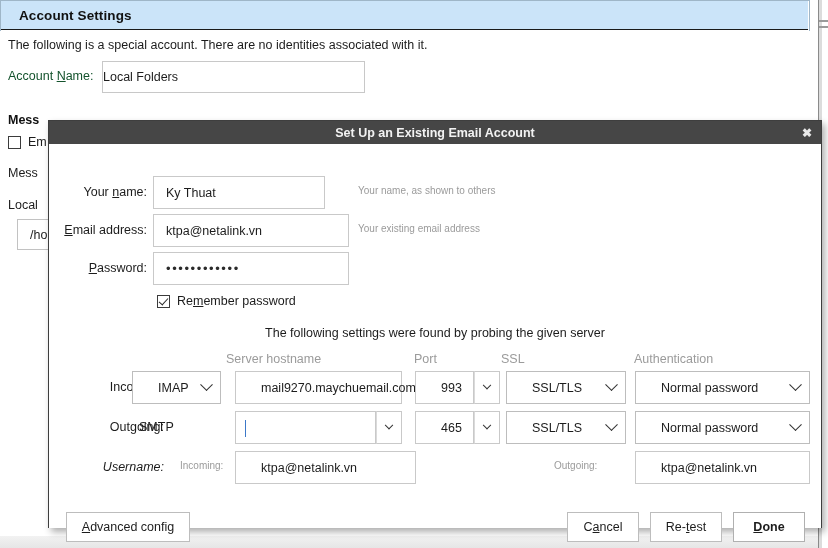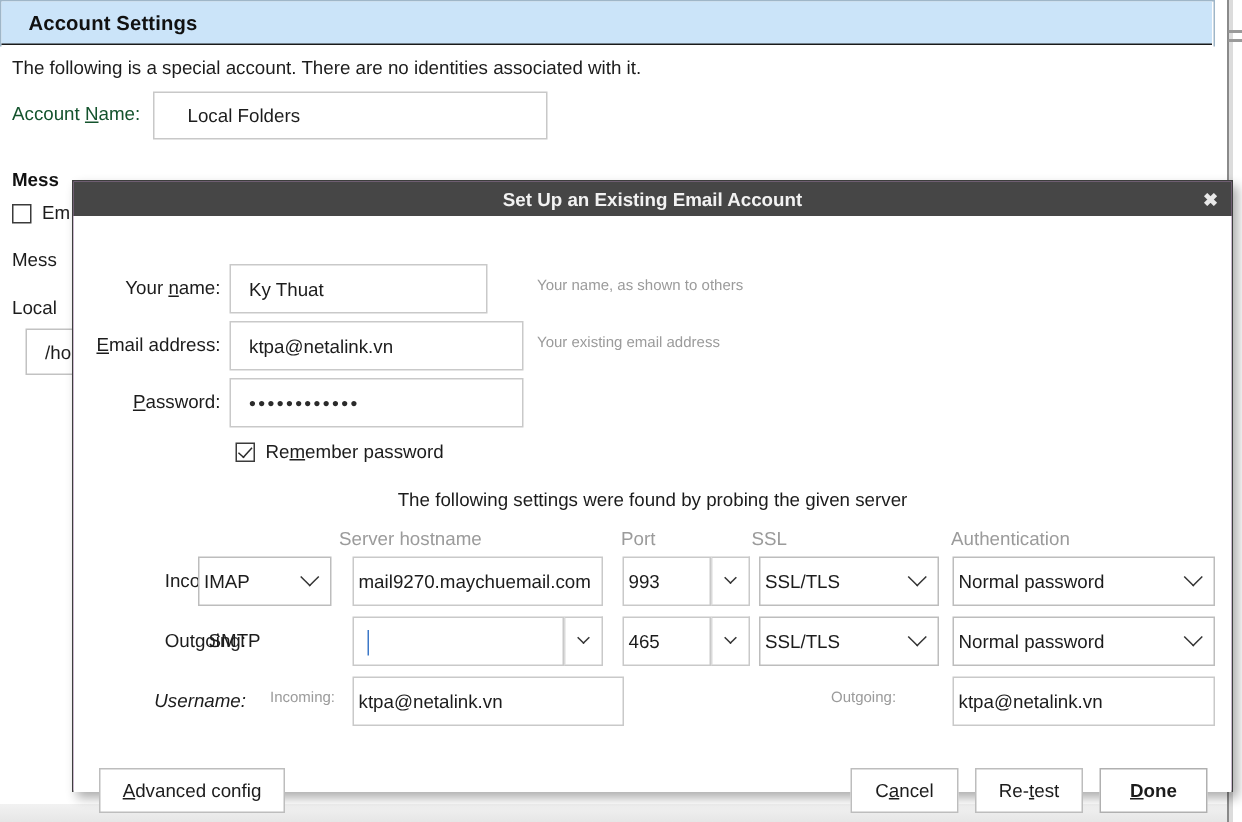--- a/index.html
+++ b/index.html
@@ -52,21 +52,21 @@
     font-size: 12.5px;
     color: #1c1c1c;
   }
   .bg-row-accname { position: absolute; left: 8px; top: 69px; font-size: 12.5px; color:#14532d; }
   .bg-input-accname {
     position: absolute; left: 102px; top: 61px;
     width: 263px; height: 32px;
     border: 1px solid #c8c8c8;
     background: #fff;
     display: flex; align-items: center;
-    padding-left: 22px;
+    padding-left: 0;
     font-size: 12.5px; color: #1c1c1c;
   }
   .bg-msgstore-h {
     position: absolute; left: 8px; top: 113px;
     font-size: 12.5px; font-weight: bold; color: #111;
   }
   .bg-chk-row {
     position: absolute; left: 8px; top: 135px;
     display: flex; align-items: center; gap: 7px;
     font-size: 12.5px; color: #1c1c1c;
@@ -112,21 +112,21 @@
   #bg-bottom-strip {
     position: absolute; left: 0; top: 536px; width: 818px; height: 12px;
     background: linear-gradient(to bottom, #f2f2f2, #e6e6e6);
   }
 
   
   #dialog {
     position: absolute;
     left: 48px; top: 120px;
     width: 774px; height: 408px;
-    background: #f0abfc;
+    background: #4c1d95;
     border: 1px solid #3e3e3e;
     box-shadow: 3px 4px 7px rgba(0,0,0,.32);
   }
   #dlg-titlebar {
     position: relative;
     height: 23px;
     background: #464646;
     display: flex; align-items: center; justify-content: center;
   }
   #dlg-titlebar .t {
@@ -212,21 +212,21 @@
   }
   .ctl {
     position: absolute;
     height: 33px;
     border: 1px solid #c9c9c9;
     background: #fff;
     display: flex;
     align-items: center;
     font-size: 12.5px;
     color: #1c1c1c;
-    padding-left: 3px;
+    padding-left: 25px;
   }
   .ctl.sel {
     border: 1px solid #bdbdbd;
     justify-content: space-between;
     padding-right: 9px;
   }
   .caret {
     display: inline-block;
     width: 9px; height: 9px;
     border-right: 1.8px solid #333;

